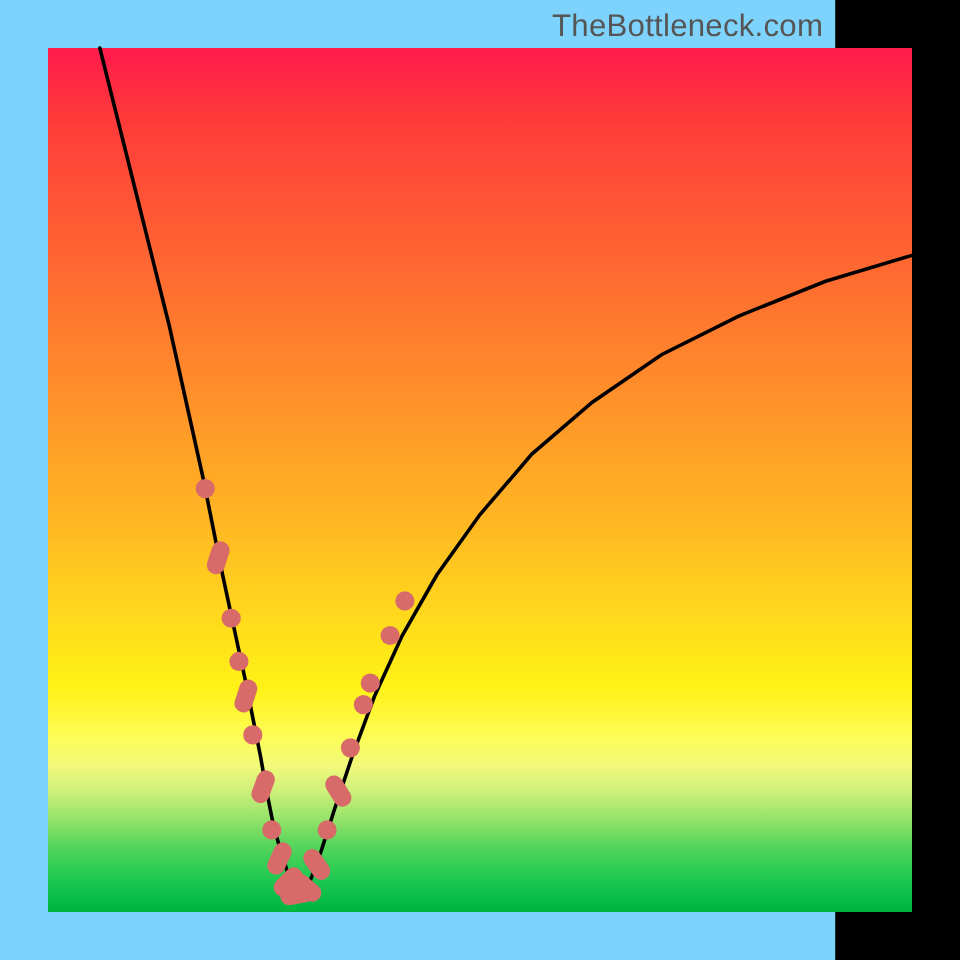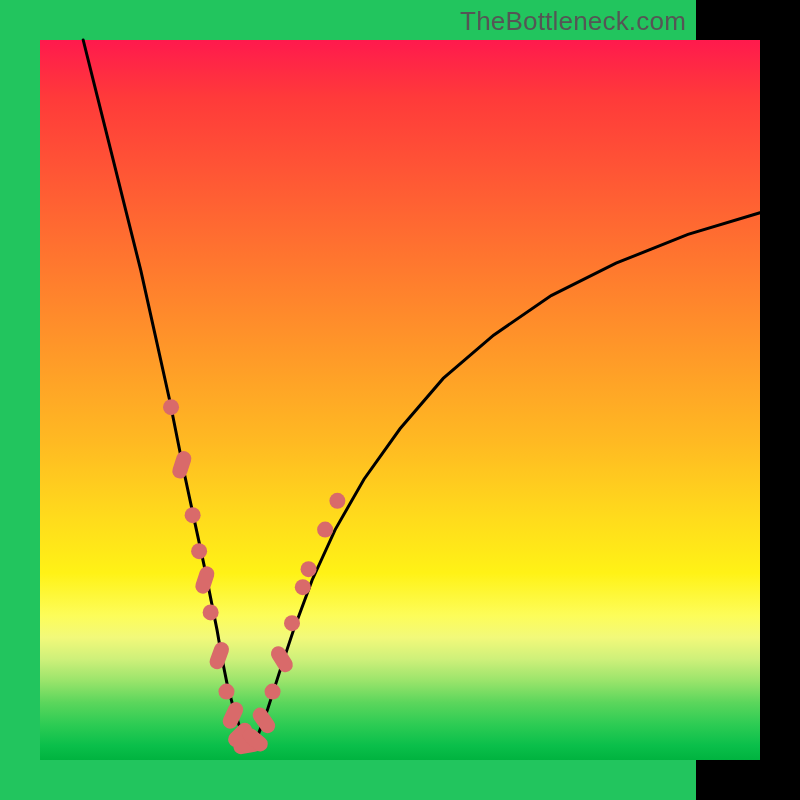--- a/index.html
+++ b/index.html
@@ -10,21 +10,21 @@
     background: #000;
     overflow: hidden;
     font-family: Arial, Helvetica, sans-serif;
   }
   .frame {
     position: absolute;
     left: 0;
     top: 0;
     width: 696px;
     height: 800px;
-    background: #22c55e;
+    background: #7dd3fc;
   }
   .plot-area {
     position: absolute;
     left: 40px;
     top: 40px;
     width: 720px;
     height: 720px;
     
     background: linear-gradient(
       to bottom,

